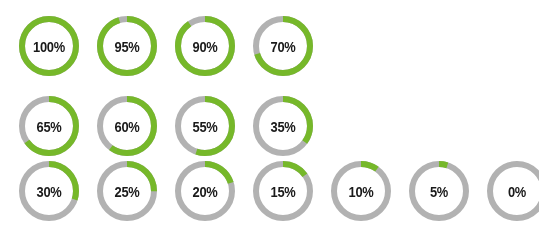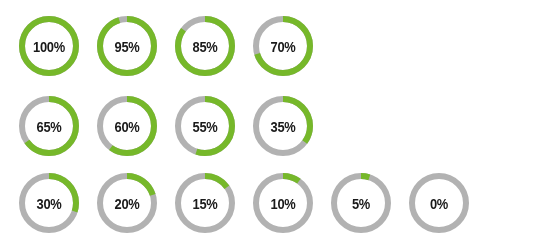--- a/index.html
+++ b/index.html
@@ -23,21 +23,21 @@
   .gauge-row {
     position: absolute;
     left: 0;
     width: 539px;
     height: 78px;
     display: flex;
     align-items: center;
   }
   #row-0 { top: 7px; }
   #row-1 { top: 87px; text-align: center; }
-  #row-2 { top: 164px; align-items: center; }
+  #row-2 { top: 152px; align-items: center; }
 
   .gauge-cell {
     position: relative;
     width: 78px;
     height: 78px;
     flex: 0 0 78px;
   }
   #gauge-board .gauge-row .gauge-cell:first-child {
     margin-left: 10px;
   }
@@ -95,23 +95,23 @@
       <div class="gauge-cell">
         <svg class="gauge-svg" viewBox="0 0 66 66">
           <circle class="gauge-track" cx="33" cy="33" r="27" stroke="#b2b2b2"></circle>
           <circle class="gauge-value-arc" cx="33" cy="33" r="27" stroke="#76b82a" stroke-dasharray="161.164 169.646" transform="rotate(-90 33 33)"></circle>
         </svg>
         <div class="gauge-label">95%</div>
       </div>
       <div class="gauge-cell">
         <svg class="gauge-svg" viewBox="0 0 66 66">
           <circle class="gauge-track" cx="33" cy="33" r="27" stroke="#b2b2b2"></circle>
-          <circle class="gauge-value-arc" cx="33" cy="33" r="27" stroke="#76b82a" stroke-dasharray="144.199 169.646" transform="rotate(-90 33 33)"></circle>
+          <circle class="gauge-value-arc" cx="33" cy="33" r="27" stroke="#76b82a" stroke-dasharray="152.681 169.646" transform="rotate(-90 33 33)"></circle>
         </svg>
-        <div class="gauge-label">85%</div>
+        <div class="gauge-label">90%</div>
       </div>
       <div class="gauge-cell">
         <svg class="gauge-svg" viewBox="0 0 66 66">
           <circle class="gauge-track" cx="33" cy="33" r="27" stroke="#b2b2b2"></circle>
           <circle class="gauge-value-arc" cx="33" cy="33" r="27" stroke="#76b82a" stroke-dasharray="118.752 169.646" transform="rotate(-90 33 33)"></circle>
         </svg>
         <div class="gauge-label">70%</div>
       </div>
     </div>
     <div class="gauge-row" id="row-1">
@@ -148,20 +148,27 @@
       <div class="gauge-cell">
         <svg class="gauge-svg" viewBox="0 0 66 66">
           <circle class="gauge-track" cx="33" cy="33" r="27" stroke="#b2b2b2"></circle>
           <circle class="gauge-value-arc" cx="33" cy="33" r="27" stroke="#76b82a" stroke-dasharray="50.894 169.646" transform="rotate(-90 33 33)"></circle>
         </svg>
         <div class="gauge-label">30%</div>
       </div>
       <div class="gauge-cell">
         <svg class="gauge-svg" viewBox="0 0 66 66">
           <circle class="gauge-track" cx="33" cy="33" r="27" stroke="#b2b2b2"></circle>
+          <circle class="gauge-value-arc" cx="33" cy="33" r="27" stroke="#76b82a" stroke-dasharray="42.412 169.646" transform="rotate(-90 33 33)"></circle>
+        </svg>
+        <div class="gauge-label">25%</div>
+      </div>
+      <div class="gauge-cell">
+        <svg class="gauge-svg" viewBox="0 0 66 66">
+          <circle class="gauge-track" cx="33" cy="33" r="27" stroke="#b2b2b2"></circle>
           <circle class="gauge-value-arc" cx="33" cy="33" r="27" stroke="#76b82a" stroke-dasharray="33.929 169.646" transform="rotate(-90 33 33)"></circle>
         </svg>
         <div class="gauge-label">20%</div>
       </div>
       <div class="gauge-cell">
         <svg class="gauge-svg" viewBox="0 0 66 66">
           <circle class="gauge-track" cx="33" cy="33" r="27" stroke="#b2b2b2"></circle>
           <circle class="gauge-value-arc" cx="33" cy="33" r="27" stroke="#76b82a" stroke-dasharray="25.447 169.646" transform="rotate(-90 33 33)"></circle>
         </svg>
         <div class="gauge-label">15%</div>

